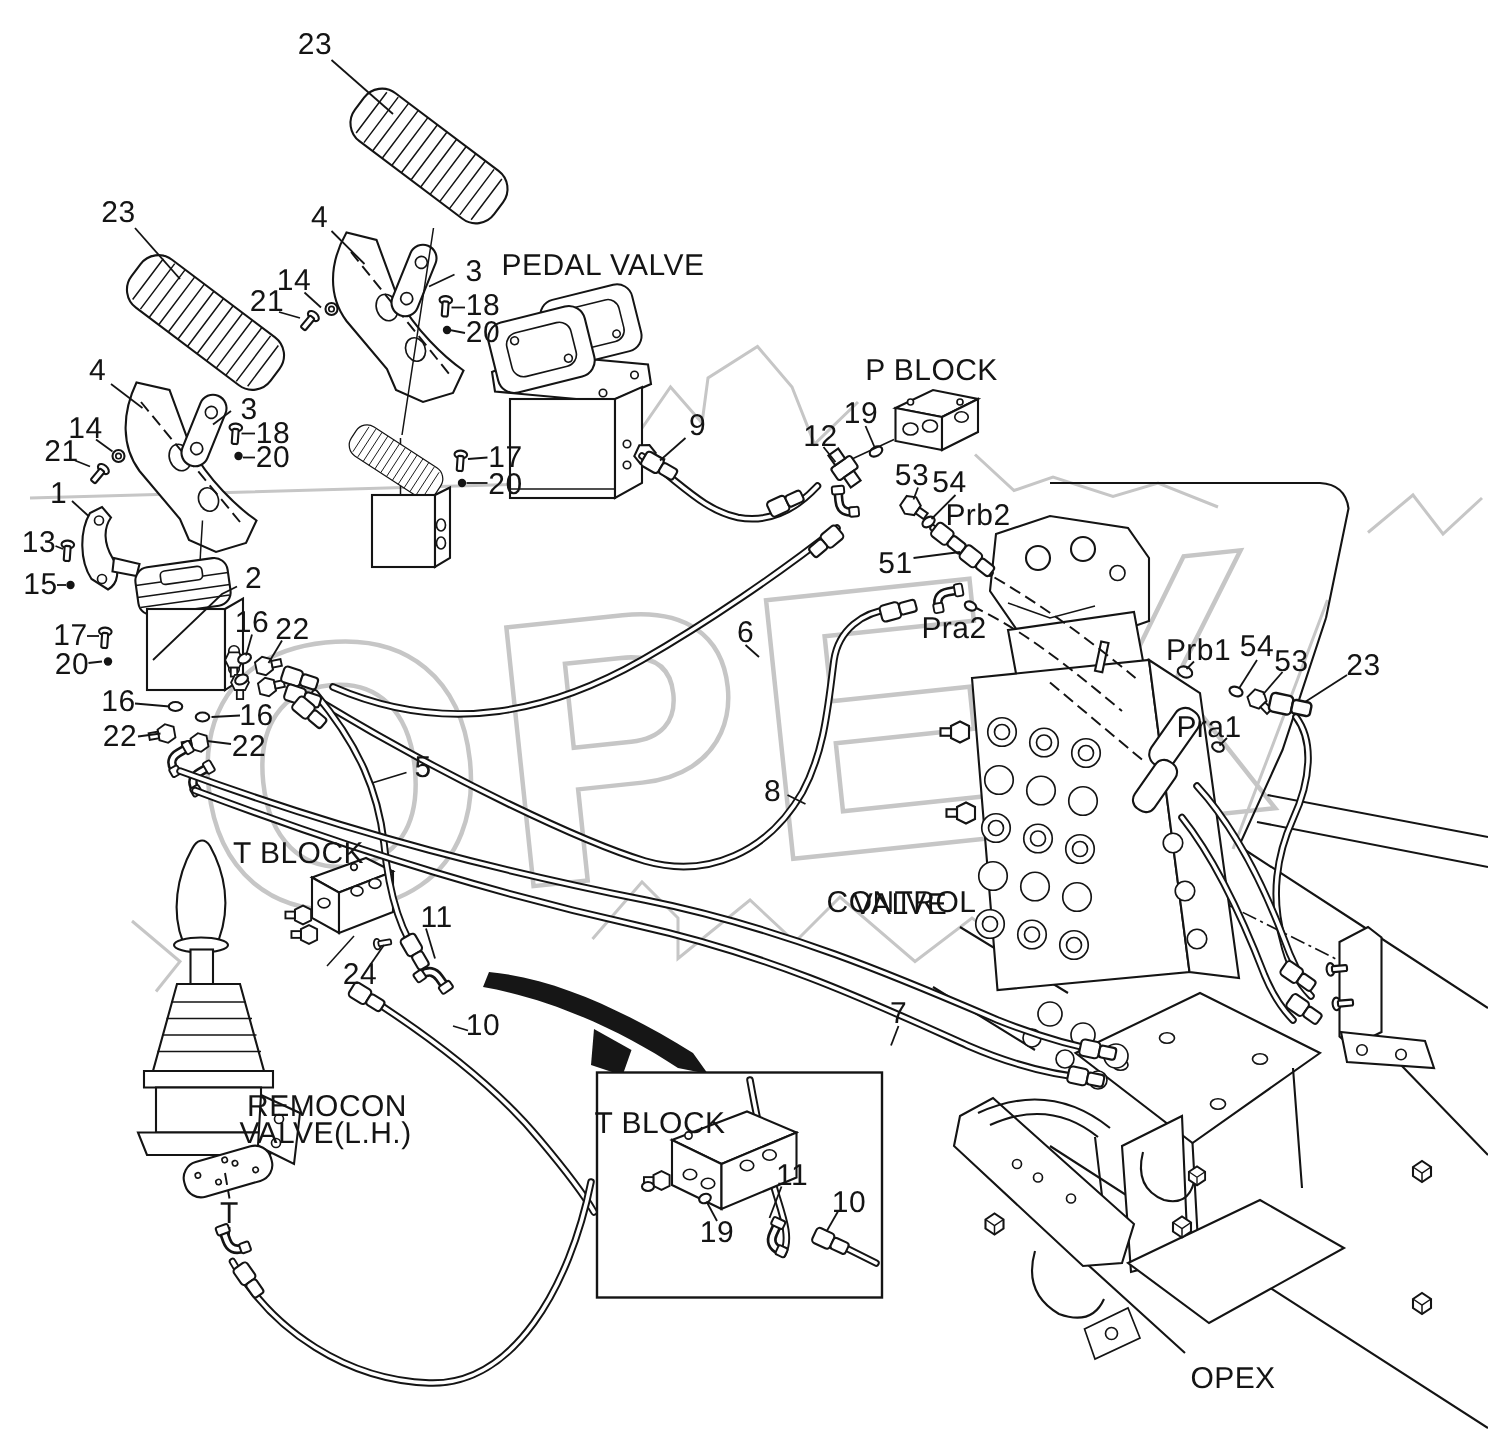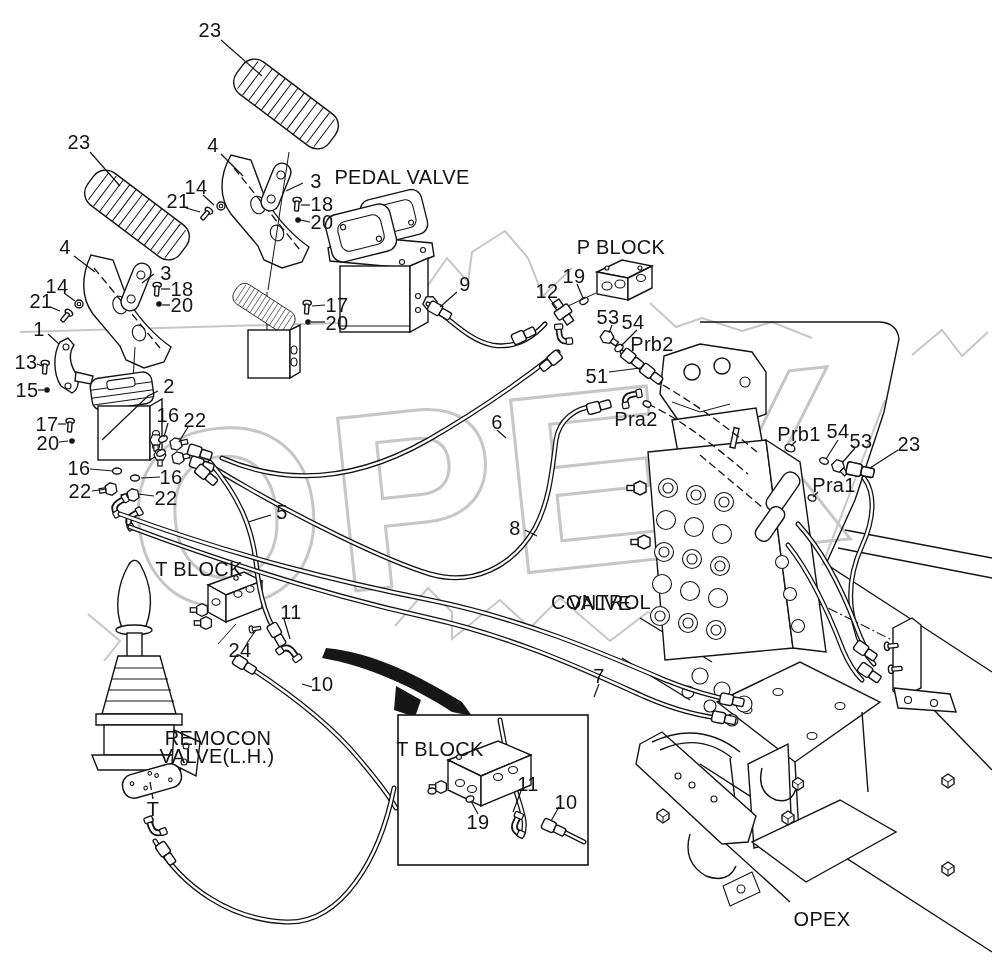--- a/index.html
+++ b/index.html
@@ -469,21 +469,21 @@
 <div class="lbl" style="left:601px;top:602px">CONTROL</div>
 <div class="lbl" style="left:600px;top:603px">VALVE</div>
 <div class="lbl" style="left:218px;top:738px">REMOCON</div>
 <div class="lbl" style="left:217px;top:756px">VALVE(L.H.)</div>
 <div class="lbl" style="left:440px;top:749px">T BLOCK</div>
 <div class="lbl" style="left:822px;top:919px">OPEX</div>
 
 <div class="lbl bold" style="left:652px;top:344px">Prb2</div>
 <div class="lbl bold" style="left:636px;top:419px">Pra2</div>
 <div class="lbl bold" style="left:799px;top:434px">Prb1</div>
-<div class="lbl bold" style="left:834px;top:485px">Pra1</div>
+<div class="lbl bold" style="left:806px;top:485px">Pra1</div>
 <div class="lbl bold" style="left:153px;top:809px">T</div>
 
 <div class="lbl" style="left:210px;top:30px">23</div>
 <div class="lbl" style="left:79px;top:142px">23</div>
 <div class="lbl" style="left:213px;top:145px">4</div>
 <div class="lbl" style="left:65px;top:247px">4</div>
 <div class="lbl" style="left:196px;top:187px">14</div>
 <div class="lbl" style="left:178px;top:201px">21</div>
 <div class="lbl" style="left:316px;top:181px">3</div>
 <div class="lbl" style="left:322px;top:204px">18</div>

